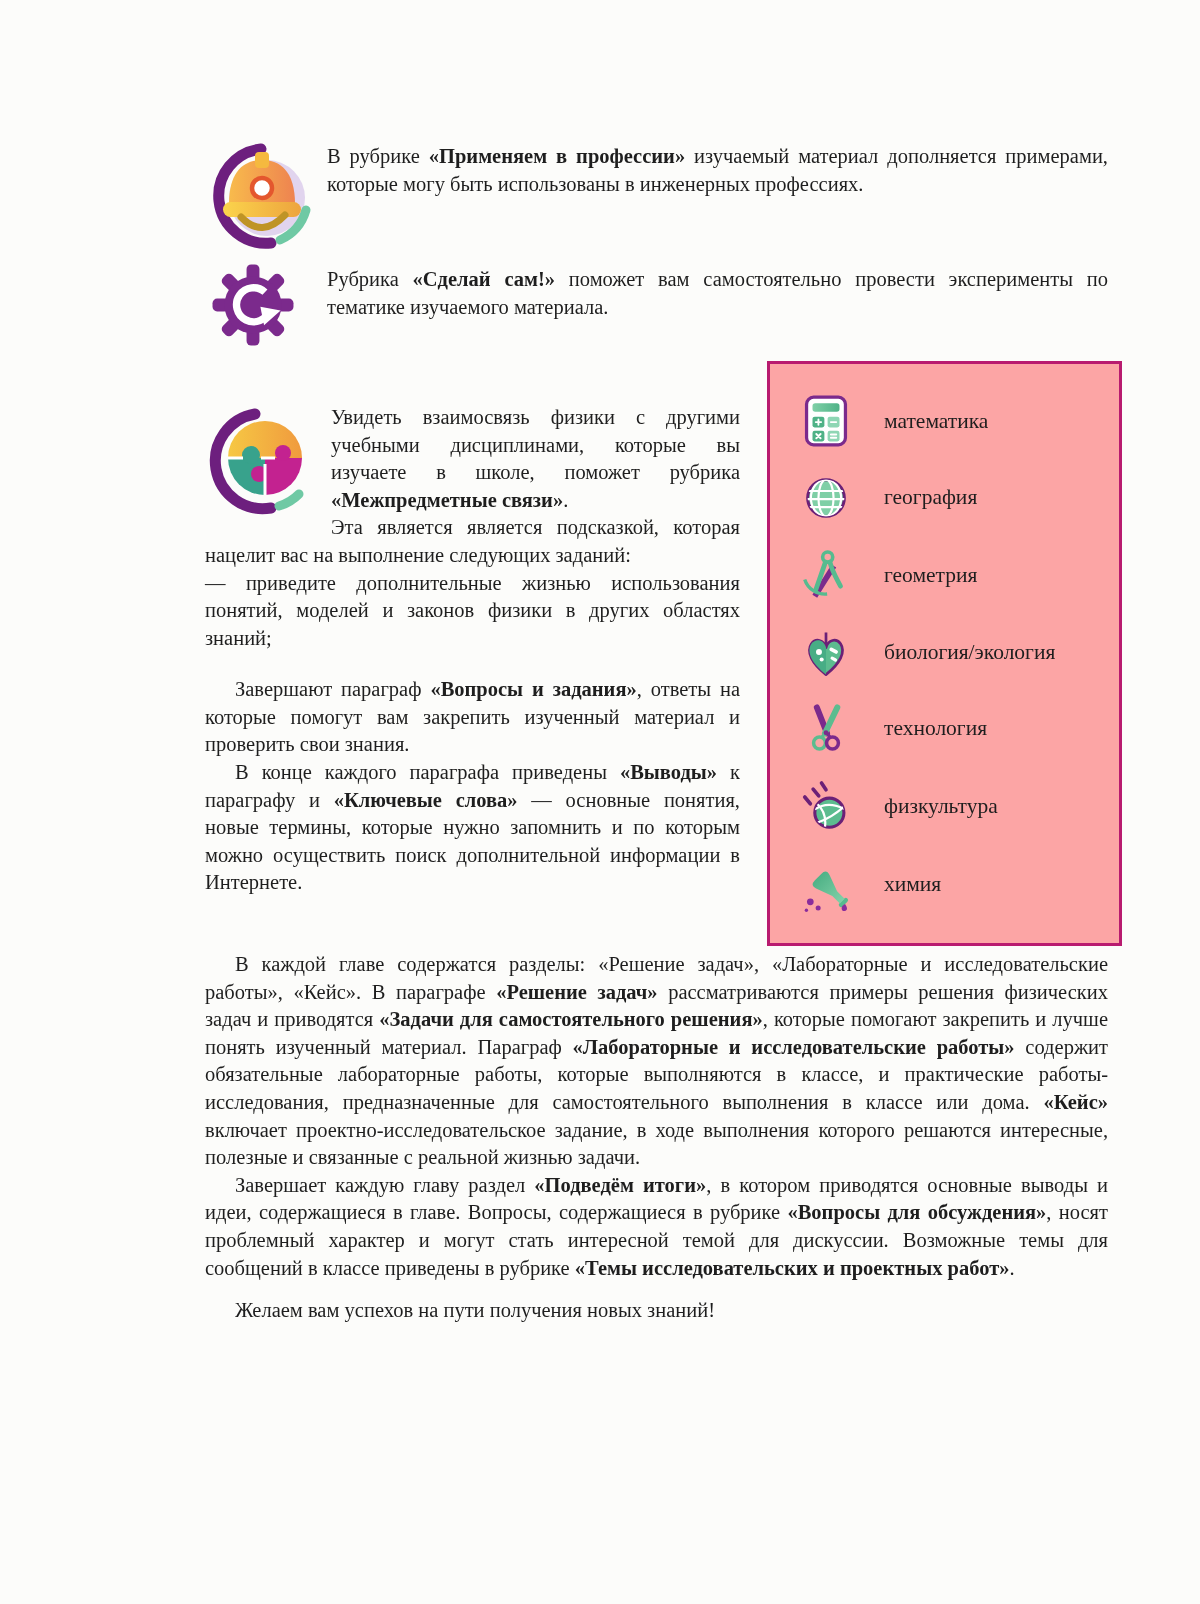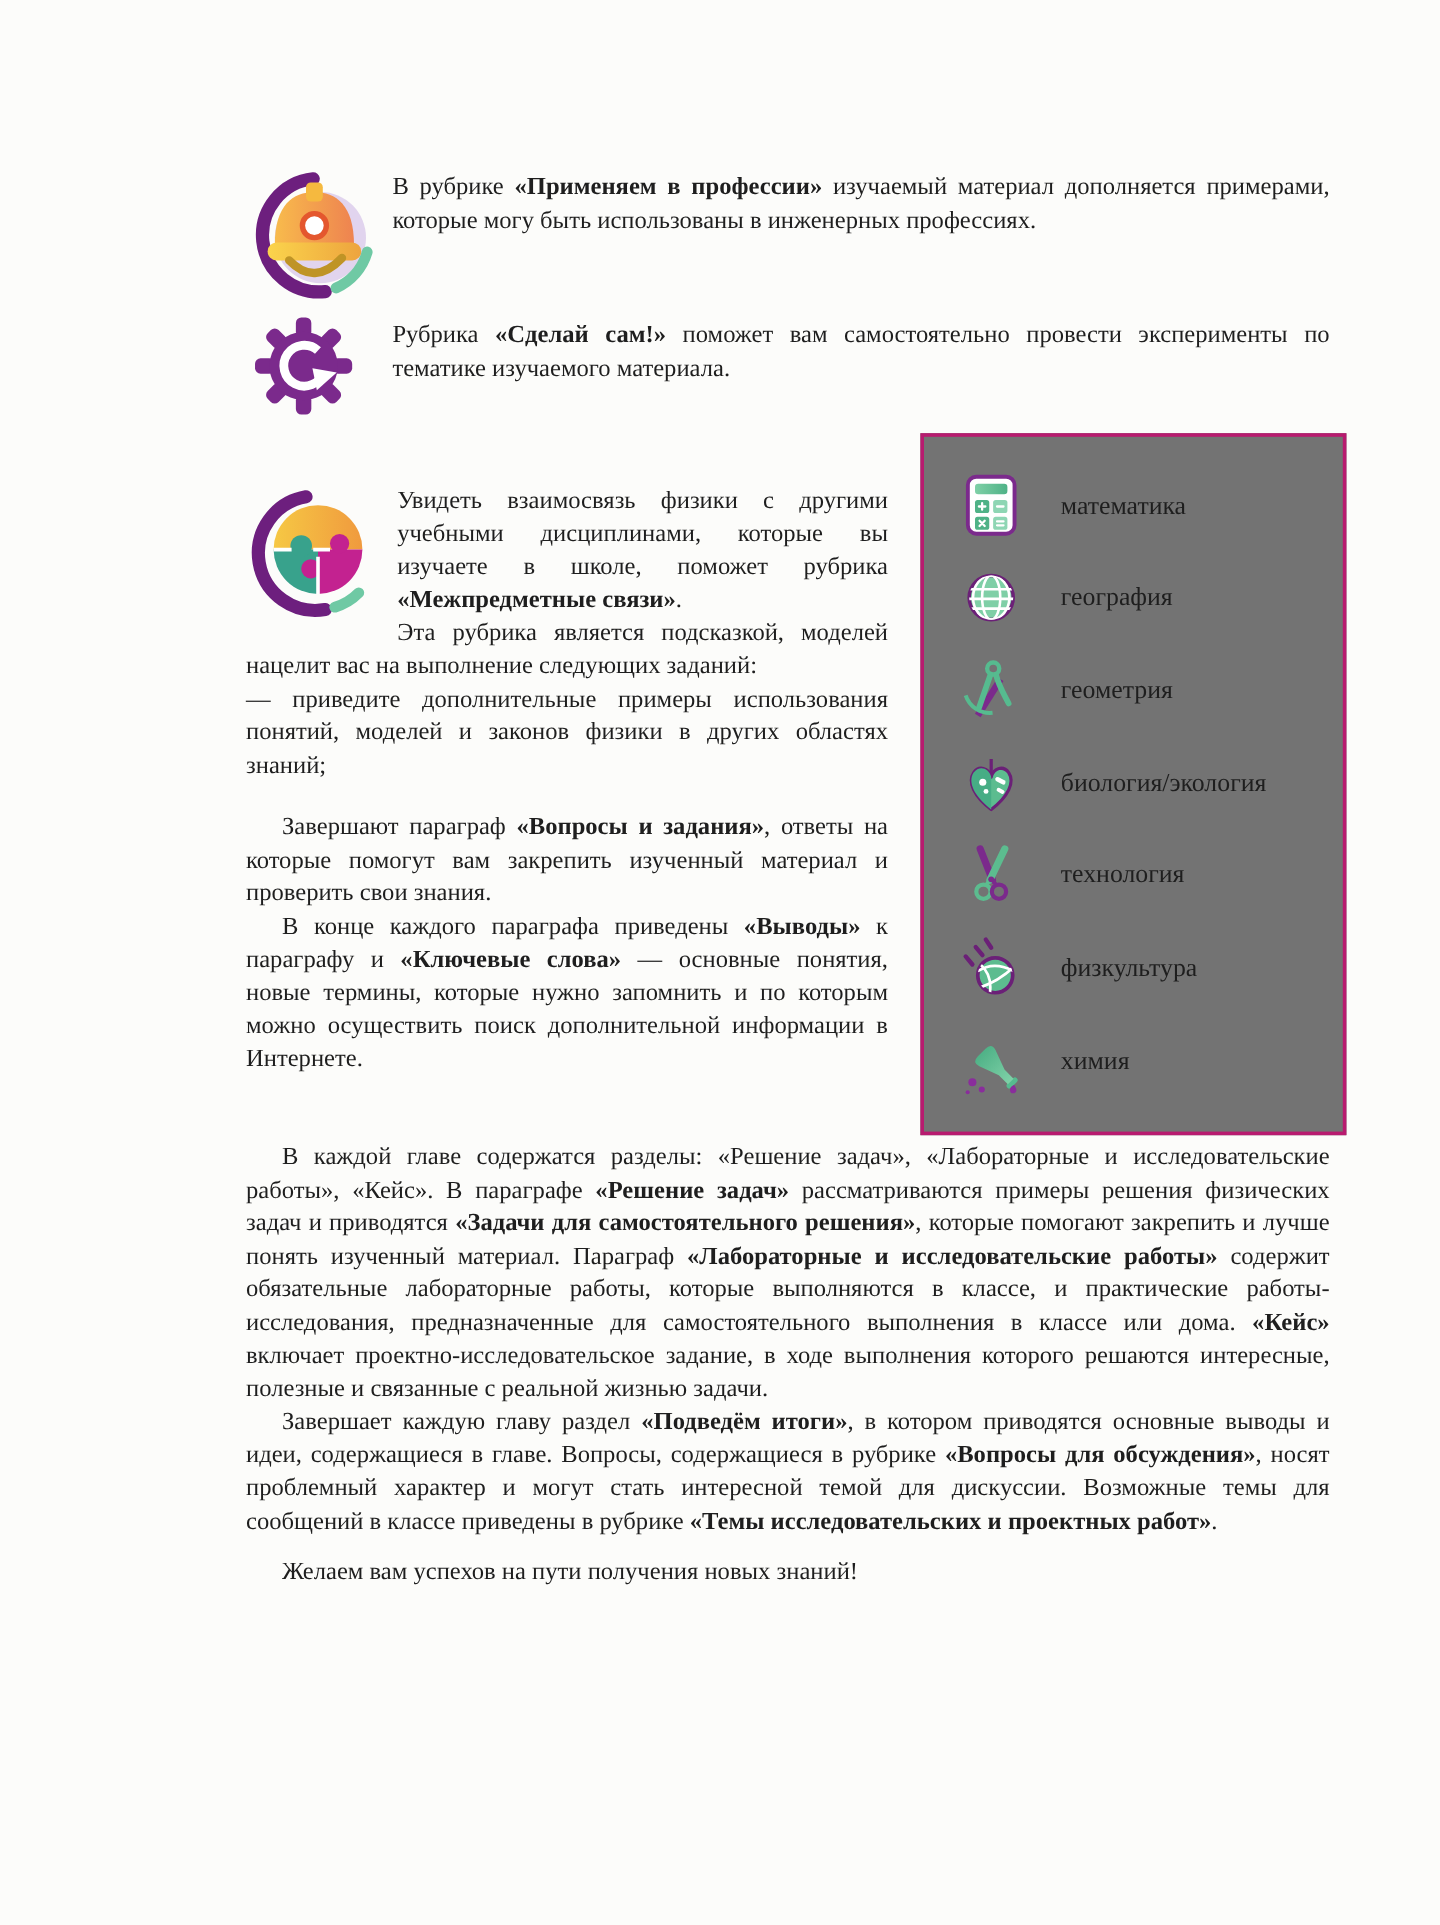--- a/index.html
+++ b/index.html
@@ -19,21 +19,21 @@
   .intro-row .body{flex:1;padding-top:3px}
   .intro-row.second .body{padding-top:7px}
   
   .main-row{display:flex;align-items:center;margin-top:2px}
   .left-col{width:535px;margin-right:27px}
   .float-icon{float:left;width:110px;height:110px;margin:2px 16px 8px 0}
   .col-sep{height:24px;clear:both}
   .left-col p + p{margin-top:0}
   
   .subjects-box{width:355px;height:585px;border:3px solid #b81b6f;margin-top:6px;
-    display:flex;flex-direction:column;justify-content:space-evenly;padding:8px 10px 8px 24px;background:#737373}
+    display:flex;flex-direction:column;justify-content:space-evenly;padding:8px 10px 8px 24px;background:#fca5a5}
   .subject-row{display:flex;align-items:center}
   .subj-icon{flex:0 0 64px;display:flex;justify-content:center}
   .subj-icon svg{display:block}
   .subj-label{font-size:21.5px;margin-left:26px;color:#1e1e1e}
   
   .full-col{margin-top:5px;padding-right:14px}
   .closing{margin-top:15px}
 </style>
 </head>
 <body>
@@ -105,22 +105,22 @@
             <path d="M60 89 A37 37 0 0 1 23 52 L60 52 Z" fill="#38a28c"></path>
             <circle cx="46" cy="49" r="9" fill="#38a28c"></circle>
             <circle cx="78" cy="47" r="8" fill="#c32290"></circle>
             <circle cx="54" cy="68" r="8" fill="#c32290"></circle>
             <line x1="23" y1="52" x2="38" y2="52" stroke="#fff" stroke-width="3"></line>
             <line x1="56" y1="52" x2="70" y2="52" stroke="#fff" stroke-width="3"></line>
             <line x1="60" y1="58" x2="60" y2="89" stroke="#fff" stroke-width="3"></line>
           </svg>
         </div>
         <p class="body">Увидеть взаимосвязь физики с другими учебными дисциплинами, которые вы изучаете в школе, поможет рубрика <b>«Межпредметные связи»</b>.</p>
-        <p class="body">Эта рубрика является подсказкой, моделей нацелит вас на выполнение следующих заданий:</p>
-        <p class="body">— приведите дополнительные примеры использования понятий, моделей и законов физики в других областях знаний;</p>
+        <p class="body">Эта является является подсказкой, которая нацелит вас на выполнение следующих заданий:</p>
+        <p class="body">— приведите дополнительные жизнью использования понятий, моделей и законов физики в других областях знаний;</p>
         <div class="col-sep"></div>
         <p class="body indent">Завершают параграф <b>«Вопросы и задания»</b>, ответы на которые помогут вам закрепить изученный материал и проверить свои знания.</p>
         <p class="body indent">В конце каждого параграфа приведены <b>«Выводы»</b> к параграфу и <b>«Ключевые слова»</b> — основные понятия, новые термины, которые нужно запомнить и по которым можно осуществить поиск дополнительной информации в Интернете.</p>
       </div>
 
       <aside class="subjects-box" style="border-color: rgb(184, 27, 111);">
 
         <div class="subject-row">
           <span class="subj-icon">
             <svg width="54" height="54" viewBox="0 0 100 100">

